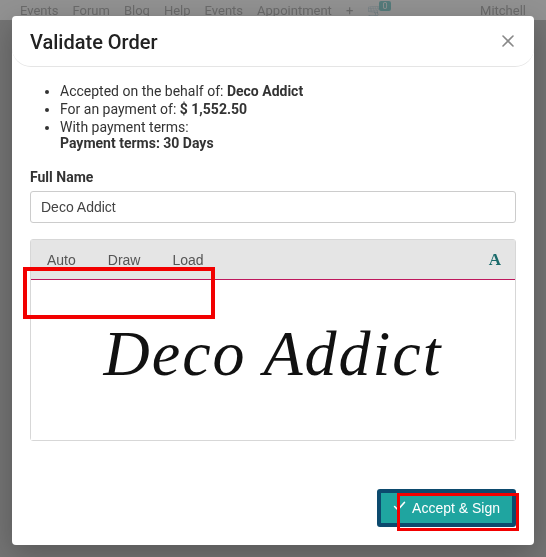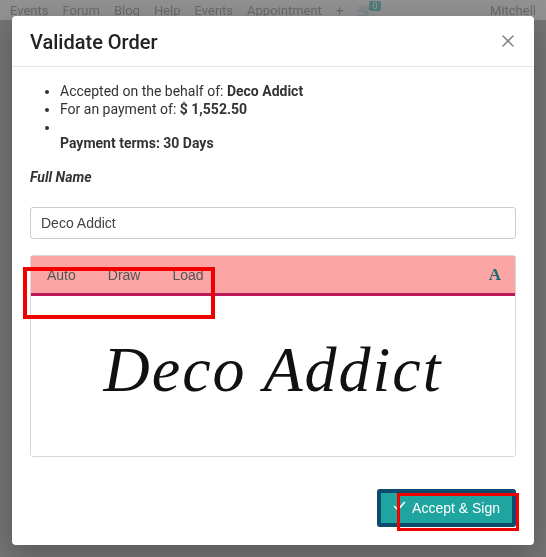--- a/index.html
+++ b/index.html
@@ -15,21 +15,21 @@
   }
   
   .bg-nav {
     position: absolute;
     top: 0; left: 0; right: 0;
     height: 20px;
     background: #f5f5f5;
     display: flex;
     align-items: center;
     gap: 14px;
-    padding: 0 10px;
+    padding: 0 20px;
     font-size: 13px;
     color: #666;
     filter: blur(0.3px);
     opacity: .6;
   }
   .bg-nav .badge {
     background:#17a2a2; color:#fff; font-size:9px;
     padding:0 3px; border-radius:2px; position:relative; top:-6px; left:-4px;
   }
 
@@ -50,62 +50,63 @@
     box-shadow: 0 8px 30px rgba(0,0,0,.25);
     display: flex;
     flex-direction: column;
   }
   .modal-header {
     padding: 14px 18px 12px;
     border-bottom: 1px solid #e5e5e5;
     display: flex;
     justify-content: space-between;
     align-items: center;
+    border-radius: 19px;
   }
   .modal-title {
     font-size: 20px;
     font-weight: 500;
     color: #222;
   }
   .close-btn {
     background: none; border: none; cursor: pointer;
     color: #777; font-size: 18px; line-height: 1;
   }
   .modal-body {
     padding: 16px 18px 0;
     flex: 1;
     overflow: hidden;
   }
   .intro { margin-bottom: 10px; color:#333; }
   ul.terms { list-style: disc; padding-left: 30px; margin-bottom: 18px; }
   ul.terms li { margin-bottom: 2px; }
   .bold { font-weight: 700; }
 
-  .field-label { font-weight: 700; margin-bottom: 22px; display:block;font-style:italic; }
+  .field-label { font-weight: 700; margin-bottom: 6px; display:block; }
   .text-input {
     width: 100%;
     padding: 7px 10px;
     border: 1px solid #ccc;
     border-radius: 3px;
     font-size: 14px;
     color: #444;
     background: #fff;
   }
 
   .sig-box {
     margin-top: 16px;
     border: 1px solid #d7d7d7;
     border-radius: 3px;
     position: relative;
   }
   .sig-tabs {
     display: flex;
     align-items: center;
-    border-bottom: 3px solid #be185d;
-    background: #fca5a5;
+    border-bottom: 1px solid #be185d;
+    background: #e5e5e5;
     position: relative;
     height: 40px;
   }
   .sig-tab {
     padding: 9px 16px;
     font-size: 14px;
     color: #555;
     background: none;
     border: none;
     cursor: pointer;
@@ -194,21 +195,21 @@
 
   <div class="modal-body">
     <ul class="terms">
       <li>
         <span>Accepted on the behalf of: </span><span class="bold">Deco Addict</span>
       </li>
       <li>
         <span>For an payment of: </span><span class="bold">$ 1,552.50</span>
       </li>
       <li>
-        <br>
+        <span>With payment terms:</span><br>
         <span class="bold">Payment terms: 30 Days</span>
       </li>
     </ul>
 
     <label class="field-label">Full Name</label>
     <input type="text" class="text-input" value="Deco Addict" style="">
 
     <div class="sig-box">
       <div class="sig-tabs">
         <button class="sig-tab">Auto</button>

